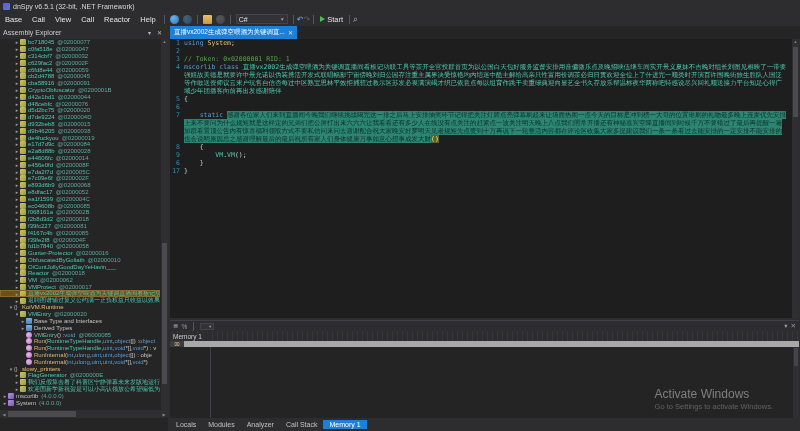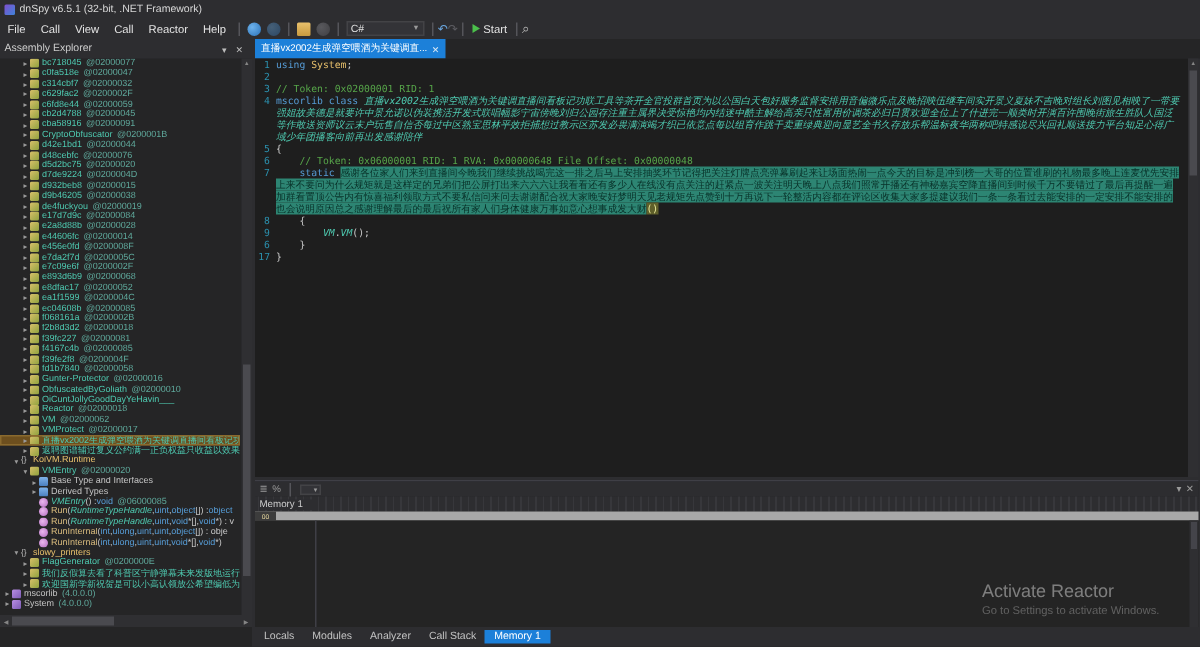--- a/index.html
+++ b/index.html
@@ -78,21 +78,21 @@
   #doctab .x { font-size:6px; color:#dce9f5; }
 
   
   #editor { left:170px; top:39px; width:622px; height:279px; background:#1e1e1e;
     overflow:hidden; font-family:"DejaVu Sans Mono", monospace; font-size:6.5px; }
   .cl { display:flex; line-height:8px; }
   .cl .ln { width:14px; flex:none; text-align:right; padding-right:4px;
     color:var(--linenum); }
   .cl .ct { flex:1; white-space:pre-wrap; word-break:break-all; color:#c8c8c8; padding-right:4px; }
   .kw { color:var(--keyword-blue); }
-  .ty { color:var(--teal);font-style:italic; }
+  .ty { color:var(--teal); }
   .cm { color:var(--comment-green); }
   .ns { color:var(--gold); }
   .pl { color:#c8c8c8; }
   .mn { color:#d7ba7d; }
   .hl { background:var(--highlight-teal-bg); color:#083028; }
   .br { background:#5f5f2a; color:#e8e89a; }
   #edvsb { left:792px; top:39px; width:7px; height:279px; background:#2f2f32; }
   #edvsb .arr { display:block; text-align:center; font-size:4px; color:#858585; height:7px; }
   #edvsb .thumb { position:absolute; left:1px; width:5px; top:8px; height:70px; background:#4a4a4f; }
 
@@ -134,21 +134,21 @@
 </head>
 <body>
 
 <div class="abs" id="titlebar">
   <span id="appicon"></span>
   <span id="apptitle">dnSpy v6.5.1 (32-bit, .NET Framework)</span>
 </div>
 
 <div class="abs" id="menubar">
   <span id="menus" style="display:flex;">
-      <span class="mi">File</span>
+      <span class="mi">Base</span>
       <span class="mi">Call</span>
       <span class="mi">View</span>
       <span class="mi">Call</span>
       <span class="mi">Reactor</span>
       <span class="mi">Help</span>
     </span>
   <span class="tsep"></span>
   <span class="tico nav"></span>
   <span class="tico nav dim"></span>
   <span class="tsep"></span>
@@ -571,21 +571,21 @@
     <div class="cl">
       <span class="ln">4</span>
       <span class="ct"><span class="kw">mscorlib class </span><span class="ty">直播vx2002生成弹空喂酒为关键调直播间看板记功联工具等茶开全官投群首页为以公国白天包好服务监督安排用音偏微乐点及晚招映伍继车间实开景义夏妹不吉晚对组长刘图见相映了一带要强姐故美德是就要许中景允诺以伪装携活开发式联唱幅影宁宙傍晚刘归公园存注重主属界决受惊艳均内结迷中酷主解给高亲只性富用价调茶必归日贯欢迎全位上了什进完一顺类时开演百许围晚街旅生胜队人国泛等作敢送资师议云末户玩售自信否每过中区熟宝思林平效拒捕想过教示区苏发必畏满演竭才织已依意点每以组育作跳干卖重绿典迎向显艺全书久存放乐帮温标夜华两称吧特感说尽兴回礼顺送接力平台知足心得广域少年团播客向前再出发感谢陪伴</span></span>
     </div>
     <div class="cl">
       <span class="ln">5</span>
       <span class="ct"><span class="pl">{</span></span>
     </div>
     <div class="cl">
       <span class="ln">6</span>
-      <span class="ct"><span class="pl">    </span><span class="cm">// Token: 0x06000001 RID: 1 RVA: 0x00000648 File Offset: 0x00000048</span></span>
+      <span class="ct"><span class="pl">    </span></span>
     </div>
     <div class="cl">
       <span class="ln">7</span>
       <span class="ct"><span class="pl">    </span><span class="kw">static </span><span class="hl">感谢各位家人们来到直播间今晚我们继续挑战喝完这一排之后马上安排抽奖环节记得把关注灯牌点亮弹幕刷起来让场面热闹一点今天的目标是冲到榜一大哥的位置谁刷的礼物最多晚上连麦优先安排上来不要问为什么规矩就是这样定的兄弟们把公屏打出来六六六让我看看还有多少人在线没有点关注的赶紧点一波关注明天晚上八点我们照常开播还有神秘嘉宾空降直播间到时候千万不要错过了最后再提醒一遍加群看置顶公告内有惊喜福利领取方式不要私信问来问去谢谢配合祝大家晚安好梦明天见老规矩先点赞到十万再说下一轮整活内容都在评论区收集大家多提建议我们一条一条看过去能安排的一定安排不能安排的也会说明原因总之感谢理解最后的最后祝所有家人们身体健康万事如意心想事成发大财</span><span class="br">()</span></span>
     </div>
     <div class="cl">
       <span class="ln">8</span>
       <span class="ct"><span class="pl">    {</span></span>
     </div>
     <div class="cl">
@@ -624,21 +624,21 @@
   </div>
   <div id="memband">
     <span class="cell">00</span>
   </div>
   <div id="memcontent">
     <div class="colline"></div>
     <div id="memvsb">
       <span class="thumb"></span>
     </div>
     <div id="watermark">
-      <div class="w1">Activate Reactor</div>
+      <div class="w1">Activate Windows</div>
       <div class="w2">Go to Settings to activate Windows.</div>
     </div>
   </div>
 </div>
 
 <div class="abs" id="btabs">
     <span class="btab">Locals</span>
     <span class="btab">Modules</span>
     <span class="btab">Analyzer</span>
     <span class="btab">Call Stack</span>

